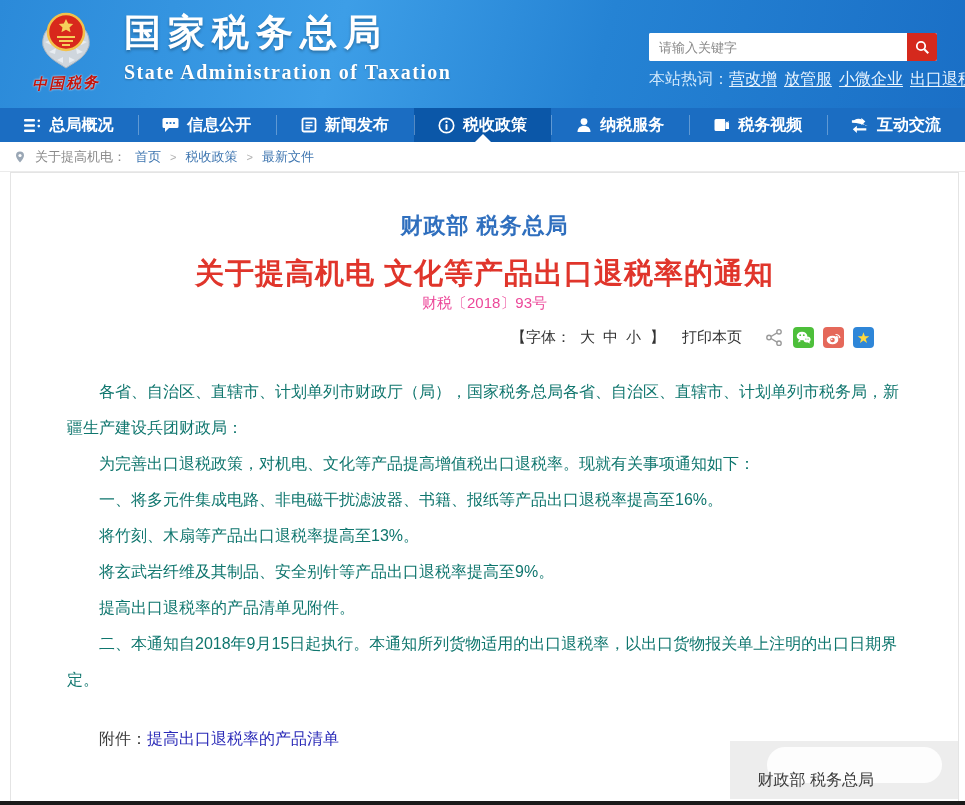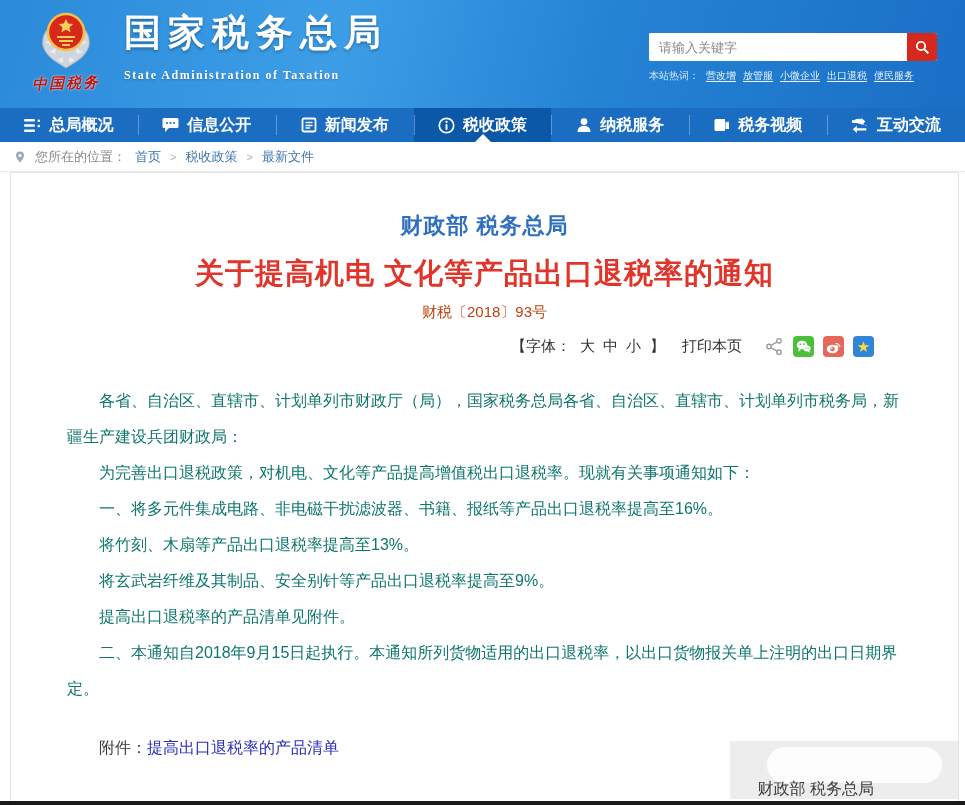--- a/index.html
+++ b/index.html
@@ -8,30 +8,30 @@
 
   
   .header { position:relative; height:108px;
     background:linear-gradient(105deg,#2b8ad9 0%,#3d9ee7 35%,#2583d4 62%,#1a6fc6 100%); }
   .logo { position:absolute; left:16px; top:6px; width:100px; text-align:center; }
   .logo-caption { color:#c3150d; font-weight:bold; font-size:15px; font-style:italic;
     letter-spacing:2px; transform:rotate(-2deg); text-shadow:0 0 2px #fff; margin-top:-2px; }
   .site-title { position:absolute; left:124px; top:8px; color:#fff; }
   .site-title .cn { font-size:37px; font-weight:bold; letter-spacing:7px;
     text-shadow:0 2px 3px rgba(0,0,0,.28); }
-  .site-title .en { font-family:"Liberation Serif","DejaVu Serif",serif; font-size:12px;
-    font-weight:bold; letter-spacing:1.5px; margin-top:10px; text-shadow:0 1px 2px rgba(0,0,0,.28); }
+  .site-title .en { font-family:"Liberation Serif","DejaVu Serif",serif; font-size:20px;
+    font-weight:bold; letter-spacing:1.5px; margin-top:3px; text-shadow:0 1px 2px rgba(0,0,0,.28); }
   .search-area { position:absolute; right:28px; top:33px; width:288px; }
   .search-box { display:flex; height:28px; background:#fff; border-radius:2px; overflow:hidden; }
   .search-box input { flex:1; border:0; outline:none; padding:0 10px; font-size:13px; color:#7f1d1d;
     font-family:inherit; }
   .search-box input::placeholder { color:#8a8a8a; }
   .search-btn { width:30px; background:#d5291d; border:0; cursor:pointer;
     display:flex; align-items:center; justify-content:center; }
-  .hot-words { margin-top:8px; font-size:10px; color:#cfe7fb; display:flex; gap:7px;
+  .hot-words { margin-top:8px; font-size:16px; color:#cfe7fb; display:flex; 
     align-items:center; white-space:nowrap; }
   .hot-words a { color:#e8f4ff; text-decoration:underline; text-underline-offset:2px; cursor:pointer;font-family:Liberation Mono, monospace; }
 
   
   .navbar { position:relative; z-index:5; height:34px; background:#1b6dc2; display:flex; }
   .nav-item { flex:1; position:relative; display:flex; align-items:center; justify-content:center;
     gap:8px; color:#fff; font-size:16px; font-weight:bold; cursor:pointer; }
   .nav-item + .nav-item::before { content:""; position:absolute; left:0; top:7px; bottom:7px;
     width:1px; background:rgba(255,255,255,.3); }
   .nav-item.active { background:#0b57a8; }
@@ -45,21 +45,21 @@
     font-size:13px; color:#8a8a8a; border-bottom:1px solid #ebebeb; background:#fff; }
   .breadcrumb a { color:#3f76b0; text-decoration:none; cursor:pointer; }
   .crumb-sep { color:#b0b0b0; font-size:11px; }
 
   
   .card { position:relative; margin:0 6px 0 10px; height:633px; background:#fff;
     border:1px solid #e4e4e4; border-bottom:0; }
   .doc-head { text-align:center; padding-top:38px; }
   .issuer { color:#2f6fbe; font-size:22px; font-weight:bold; letter-spacing:1px; }
   .doc-title { color:#e0352b; font-size:29px; font-weight:bold; margin-top:13px; letter-spacing:1px; }
-  .doc-number { color:#c2410c; font-size:15px; margin-top:9px; }
+  .doc-number { color:#ec4899; font-size:15px; margin-top:0; }
 
   .toolbar { display:flex; justify-content:flex-end; align-items:center; gap:9px;
     padding:14px 84px 0 0; font-size:15px; color:#333; }
   .font-sizes { display:flex; gap:8px; }
   .font-sizes span { cursor:pointer; }
   .print-label { margin-left:8px; cursor:pointer; }
   .share-glyph { margin-left:14px; cursor:pointer; display:inline-flex; }
   .icon-chip { width:21px; height:21px; border-radius:4px; display:inline-flex;
     align-items:center; justify-content:center; cursor:pointer; }
   .chip-wechat { background:#4dbf3a; }
@@ -201,21 +201,21 @@
     </svg>
     <span>互动交流</span>
   </div>
 </div>
 
 <div class="breadcrumb">
   <svg width="12" height="12" viewBox="0 0 12 12">
     <path fill="#9aa7b5" d="M6 0.5 a4 4 0 0 1 4 4 c0 2.8 -4 7 -4 7 s-4 -4.2 -4 -7 a4 4 0 0 1 4 -4 Z"></path>
     <circle cx="6" cy="4.5" r="1.6" fill="#fff"></circle>
   </svg>
-  <span>您所在的位置：</span>
+  <span>关于提高机电：</span>
   <a>首页</a>
   <span class="crumb-sep">&gt;</span>
   <a>税收政策</a>
   <span class="crumb-sep">&gt;</span>
   <a>最新文件</a>
 </div>
 
 <div class="card">
   <div class="doc-head">
     <div class="issuer">财政部 税务总局</div>

